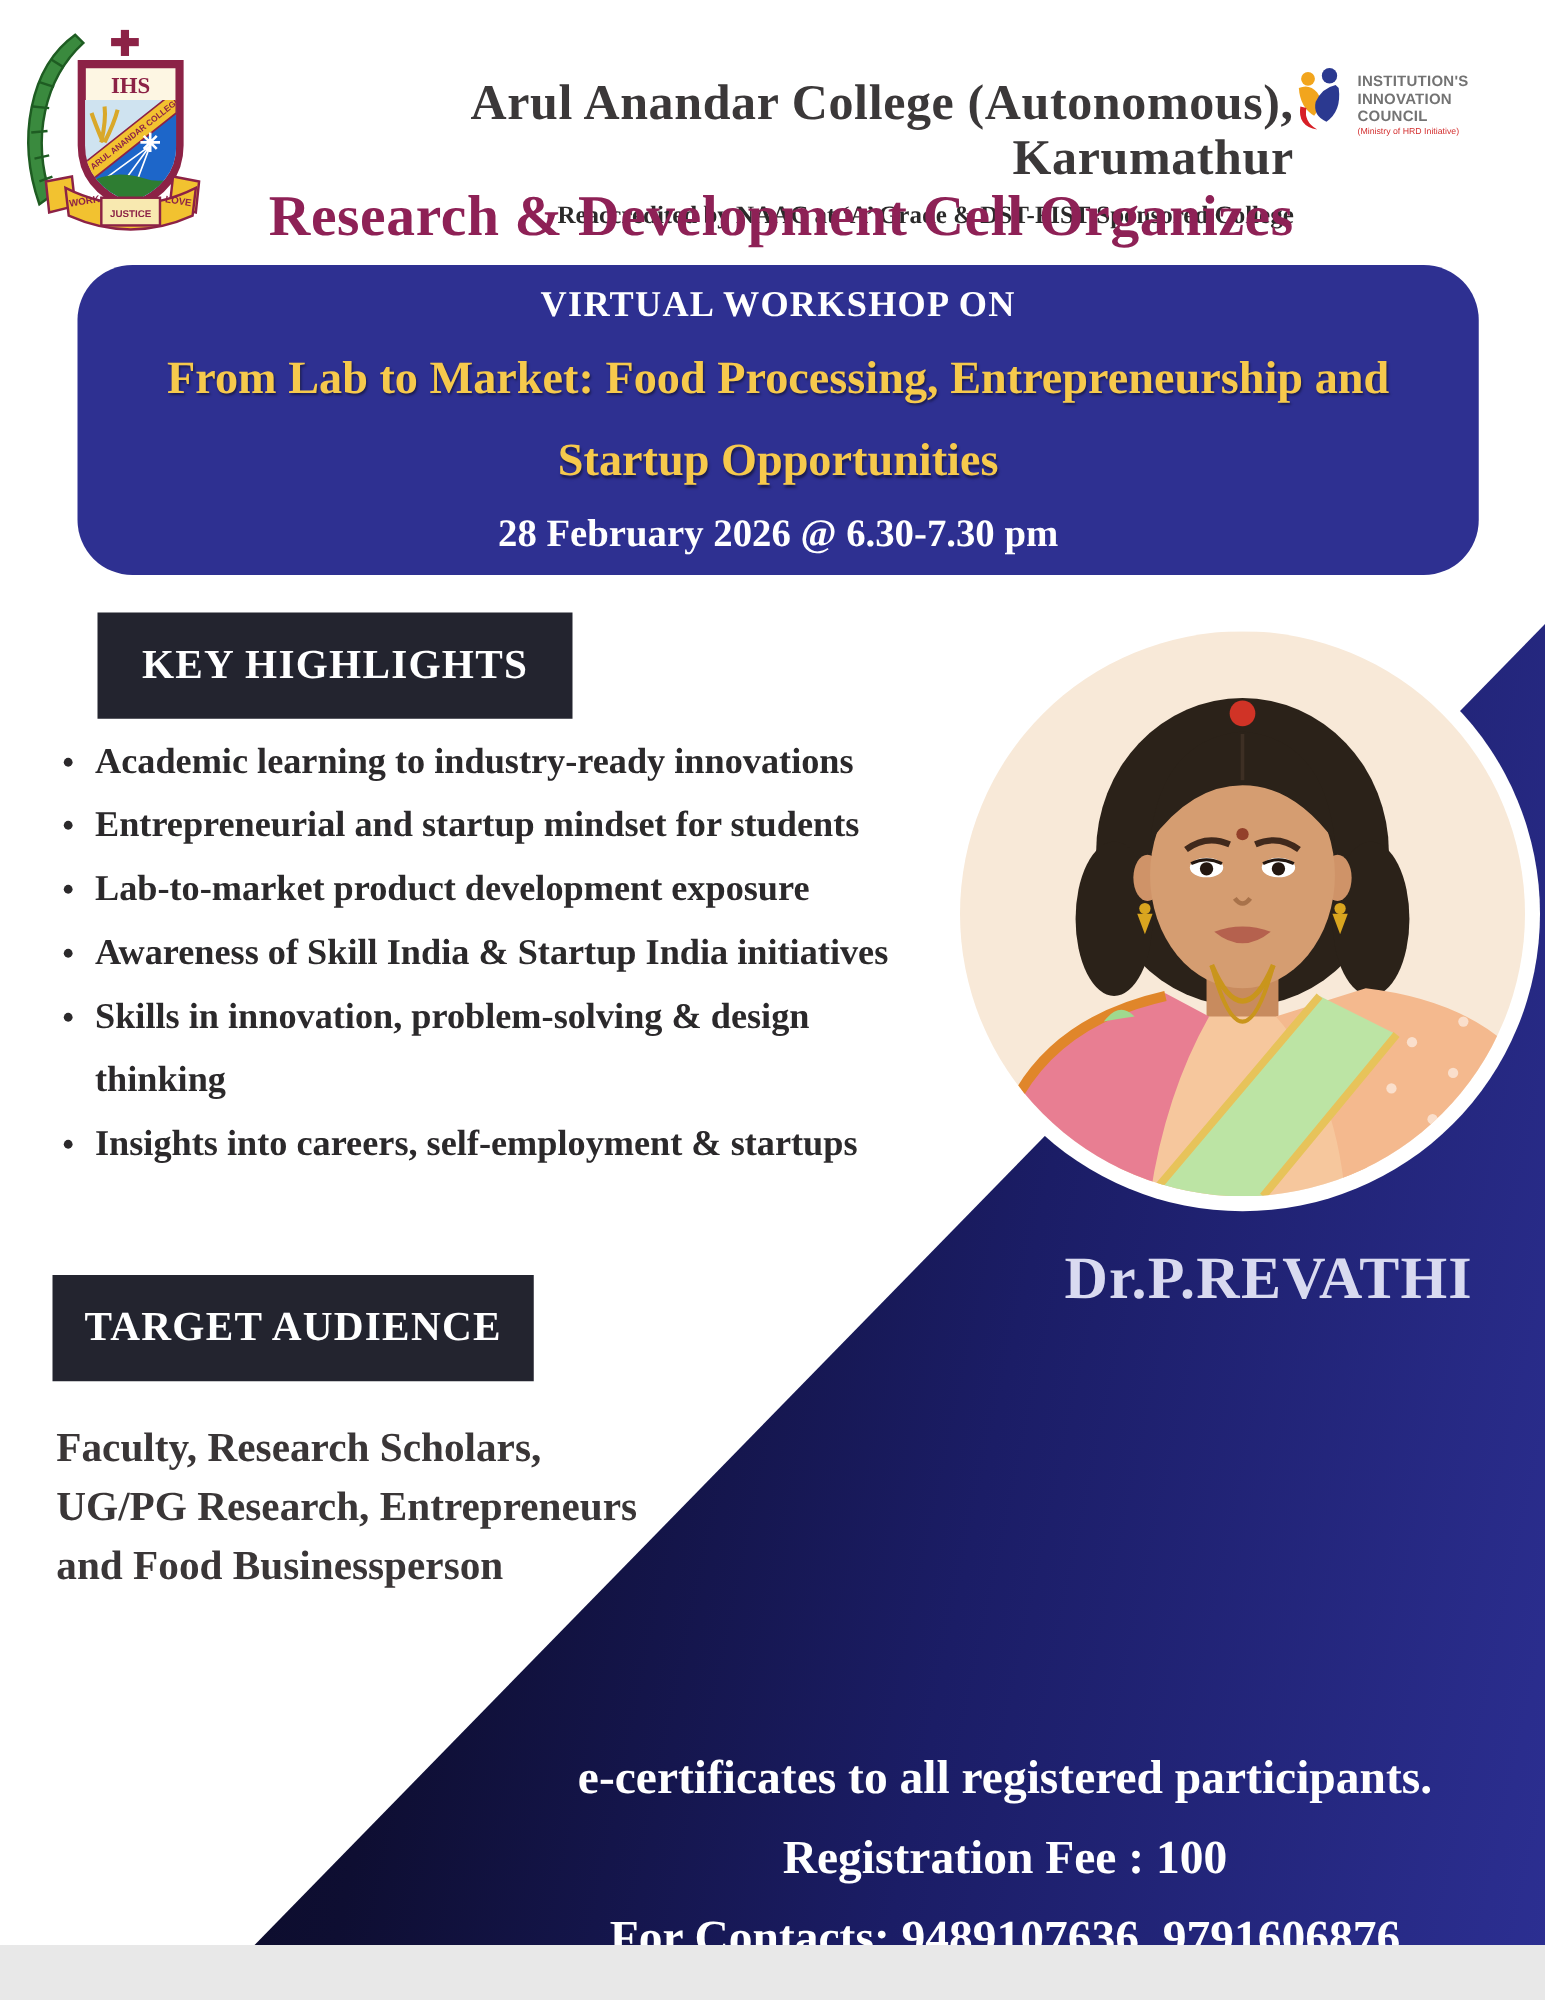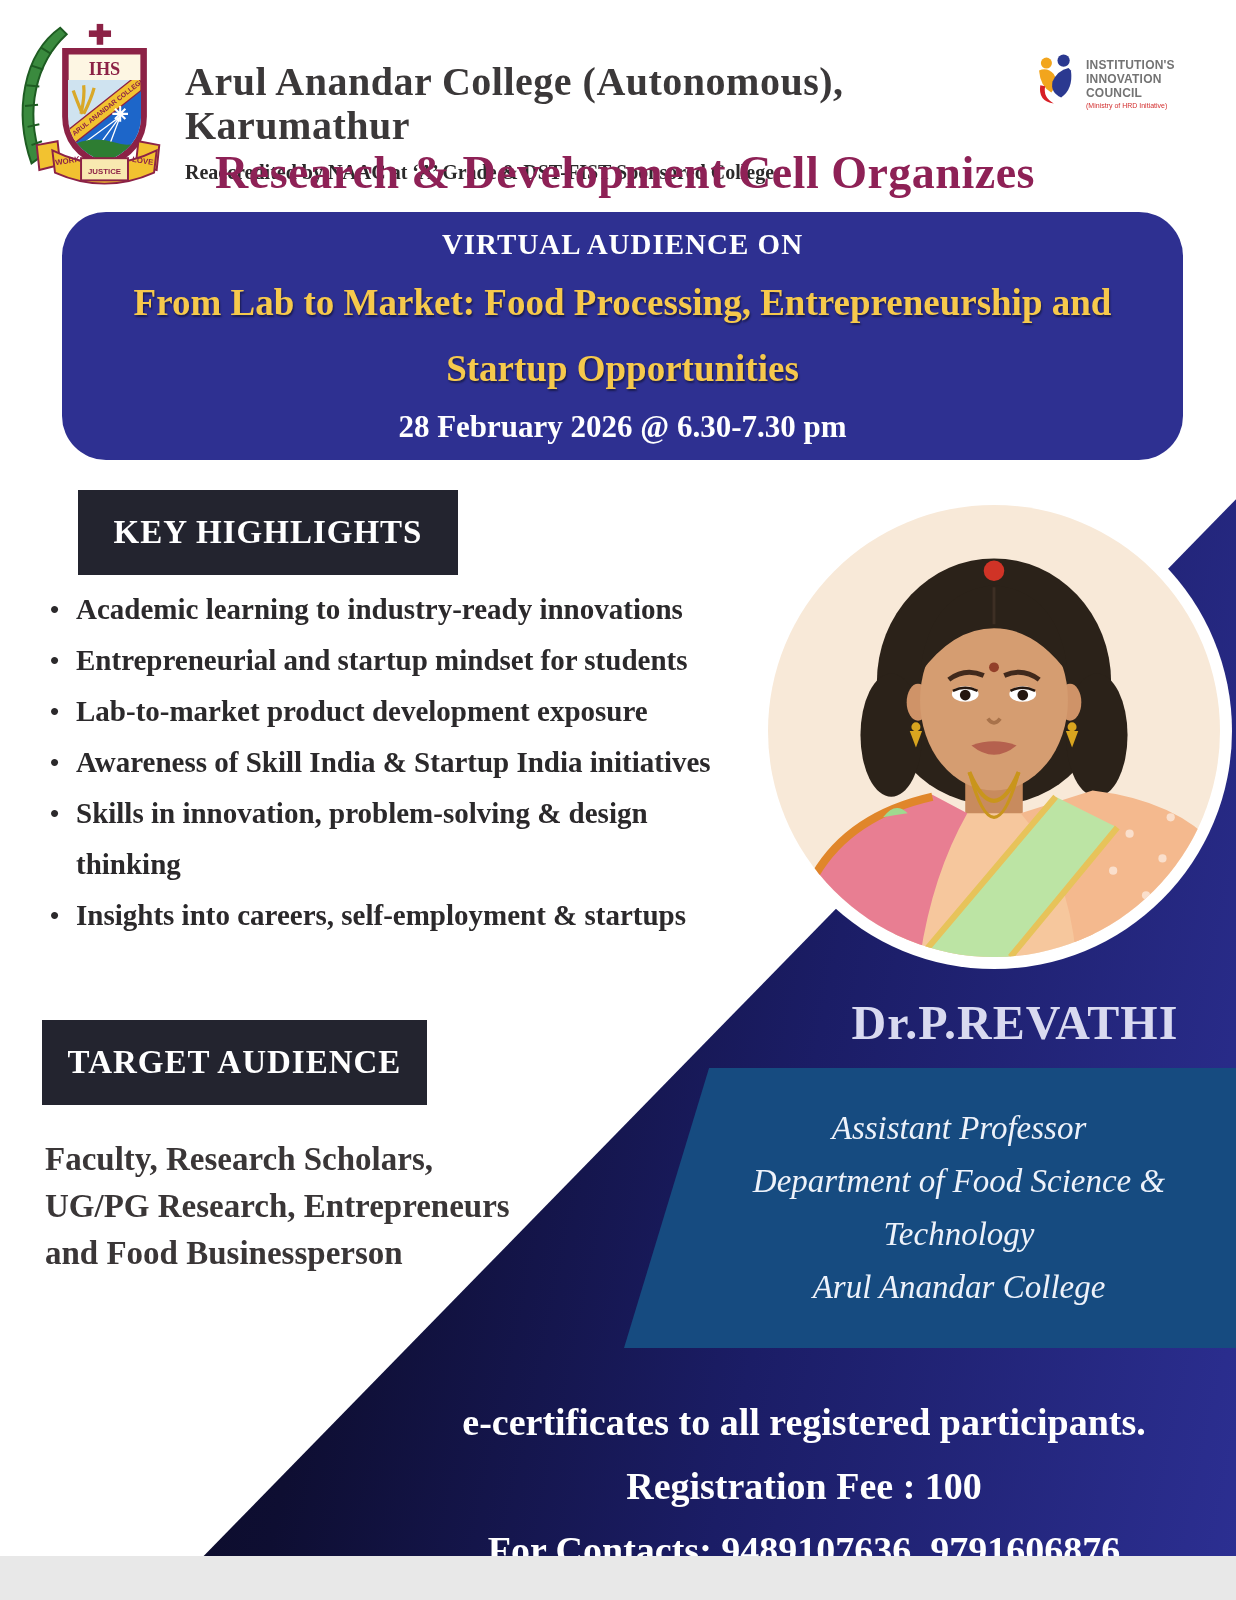--- a/index.html
+++ b/index.html
@@ -3,21 +3,21 @@
 <meta charset="utf-8">
 <style>
   html,body{margin:0;padding:0;background:#e8e8e8;}
   .poster{
     position:relative;width:1236px;height:1556px;margin:0 auto;
     background:#ffffff;overflow:hidden;
     font-family:"Liberation Serif",serif;
   }
   
   .crest{position:absolute;left:12px;top:20px;width:172px;height:176px;}
-  .top-head{position:absolute;left:185px;top:60px;width:850px;text-align:left;}
+  .top-head{position:absolute;left:185px;top:60px;width:850px;text-align:right;}
   .college-name{font-size:40px;font-weight:bold;color:#3b3839;letter-spacing:.5px;line-height:44px;}
   .accred{margin-top:8px;font-size:20px;font-weight:bold;color:#2b2a2a;line-height:32px;}
   .organizer{position:absolute;left:185px;top:148px;width:880px;text-align:center;
     font-size:46px;font-weight:bold;color:#8e2156;letter-spacing:.5px;line-height:50px;}
   .iic{position:absolute;right:18px;top:52px;width:190px;display:flex;align-items:flex-start;gap:4px;}
   .iic-text{font-family:"Liberation Sans",sans-serif;padding-top:6px;}
   .iic-name{color:#737373;font-size:12px;font-weight:bold;line-height:14px;letter-spacing:.2px;}
   .iic-tag{color:#d32f2f;font-size:7px;line-height:9px;margin-top:1px;}
   
   .banner{position:absolute;left:62px;top:212px;width:1121px;height:248px;
@@ -114,21 +114,21 @@
     </svg>
     <div class="iic-text">
       <div class="iic-name">INSTITUTION'S</div>
       <div class="iic-name">INNOVATION</div>
       <div class="iic-name">COUNCIL</div>
       <div class="iic-tag">(Ministry of HRD Initiative)</div>
     </div>
   </div>
 
   <div class="banner">
-    <div class="kicker">VIRTUAL AUDIENCE ON</div>
+    <div class="kicker">VIRTUAL WORKSHOP ON</div>
     <div class="title">
       <div>From Lab to Market: Food Processing, Entrepreneurship and</div>
       <div>Startup Opportunities</div>
     </div>
     <div class="dt">28 February 2026 @ 6.30-7.30 pm</div>
   </div>
 
   <div class="dark-box key-box">
     <span>KEY HIGHLIGHTS</span>
   </div>
@@ -186,25 +186,20 @@
         </g>
         <path d="M74,220 L140,142 L170,157 L118,220 Z" fill="#bce4a4"></path>
         <path d="M74,220 L140,142 M170,157 L118,220" stroke="#e7c35a" stroke-width="3" fill="none"></path>
         <path d="M98,130 Q110,158 122,130" stroke="#c9951c" stroke-width="2" fill="none"></path>
         <path d="M98,130 Q110,174 122,130" stroke="#c9951c" stroke-width="1.6" fill="none"></path>
       </svg>
     </div>
   </div>
 
   <div class="speaker-name">Dr.P.REVATHI</div>
-  <div class="role-box">
-    <div class="role-line">Assistant Professor</div>
-    <div class="role-line">Department of Food Science &amp; Technology</div>
-    <div class="role-line">Arul Anandar College</div>
-  </div>
 
   <div class="dark-box target-box">
     <span>TARGET AUDIENCE</span>
   </div>
   <div class="audience">
     <div>Faculty, Research Scholars,</div>
     <div>UG/PG Research,  Entrepreneurs</div>
     <div>and  Food Businessperson</div>
   </div>
 

